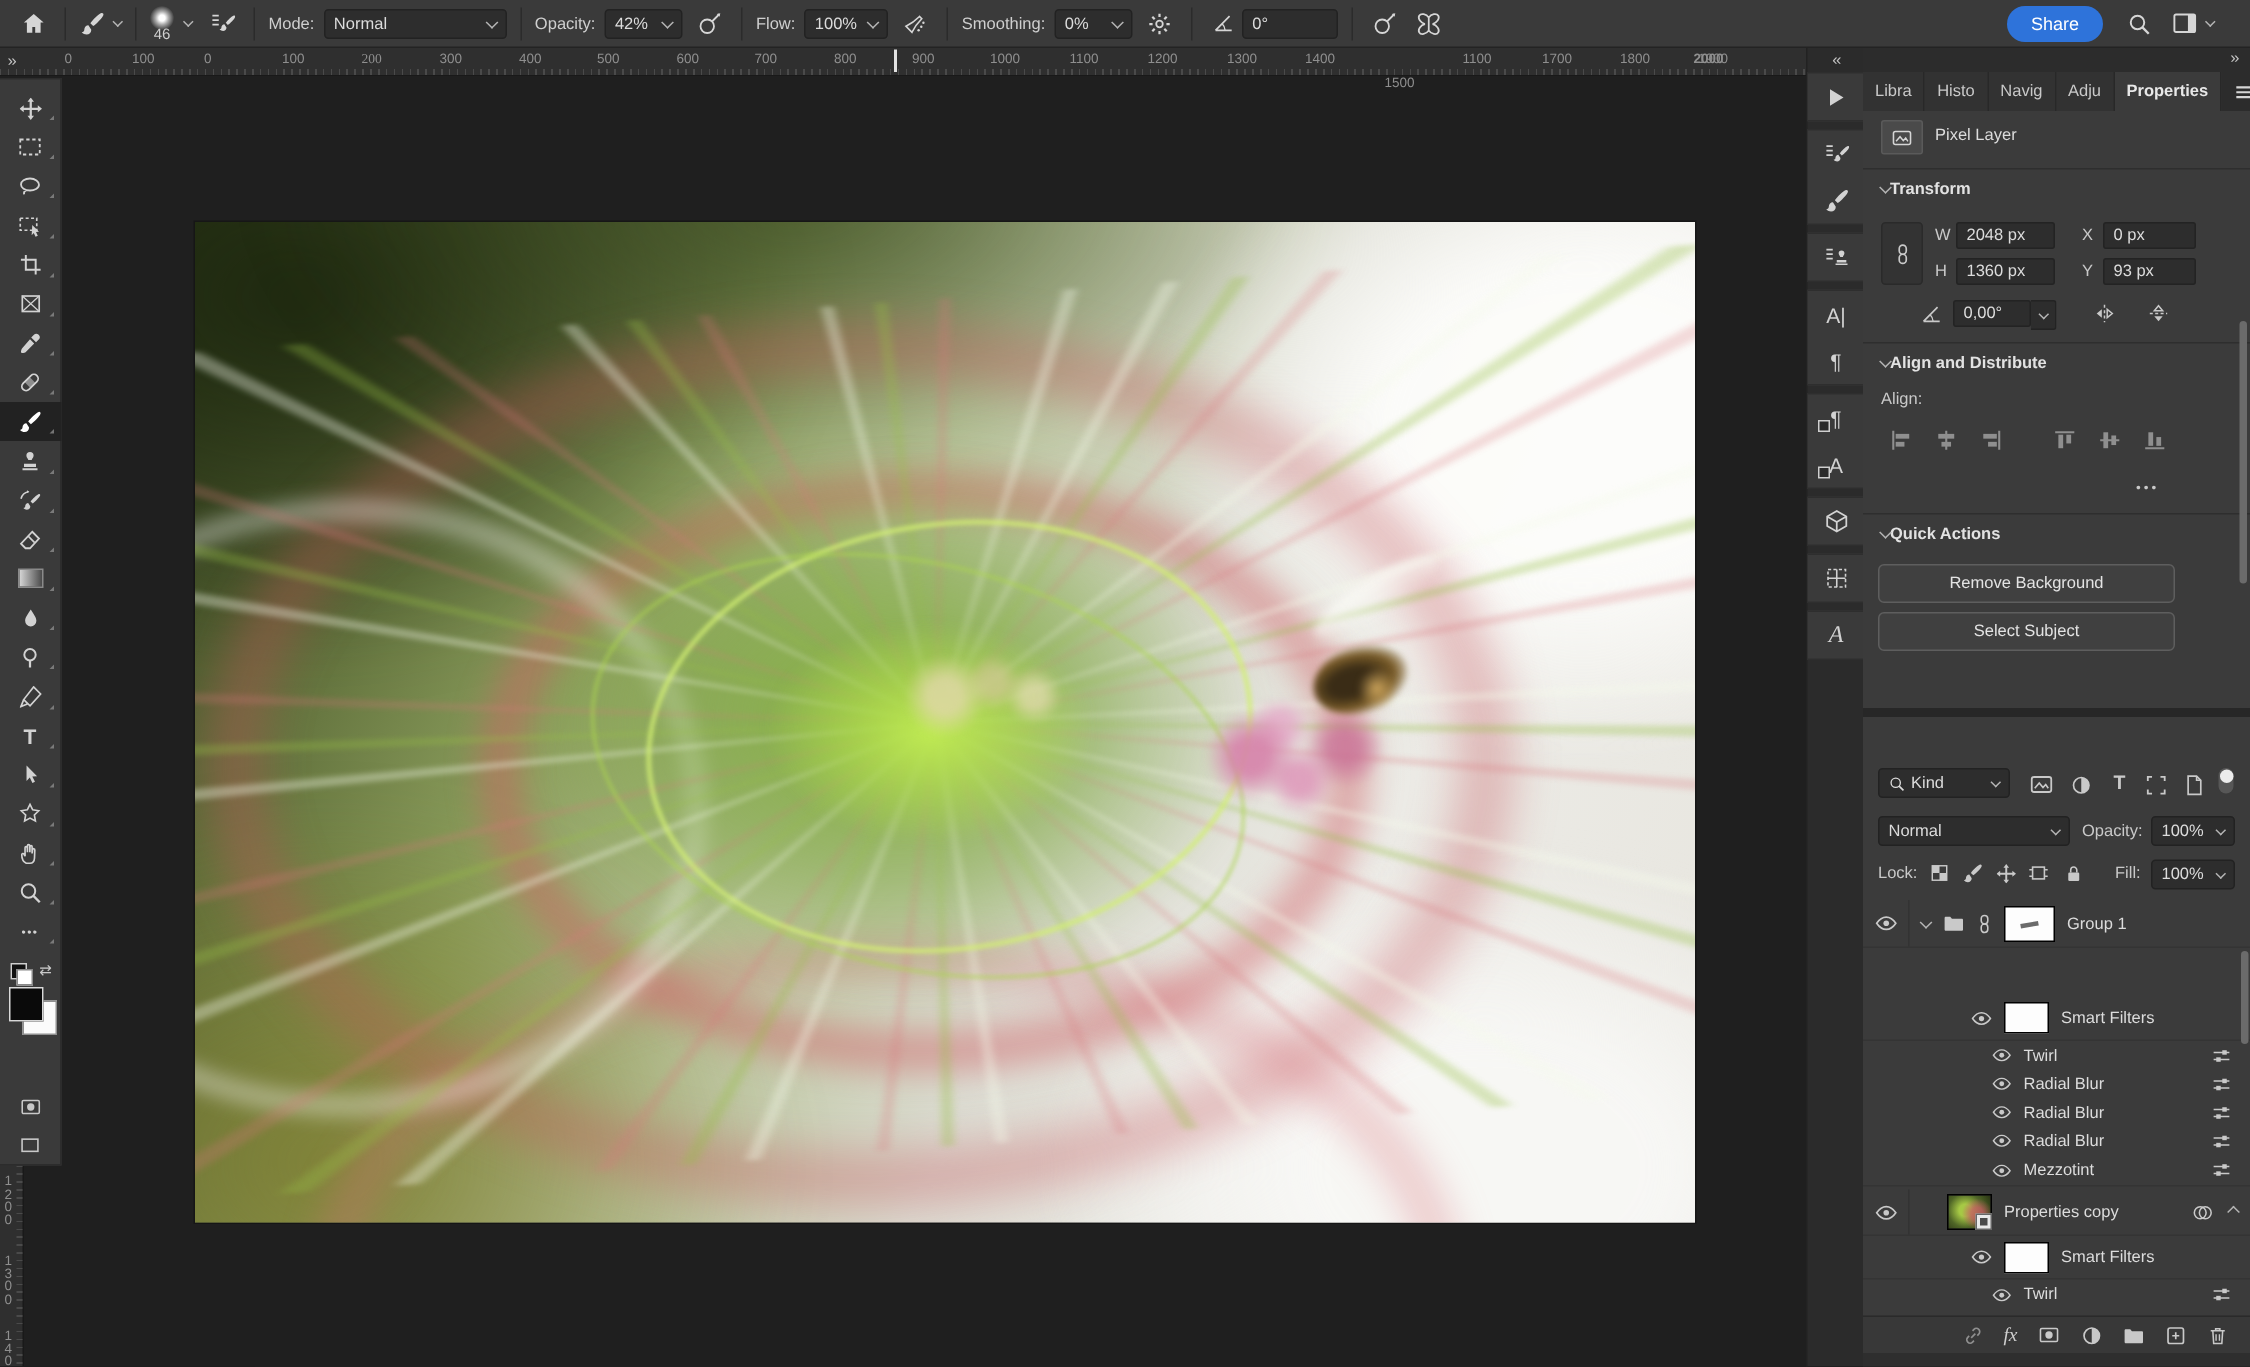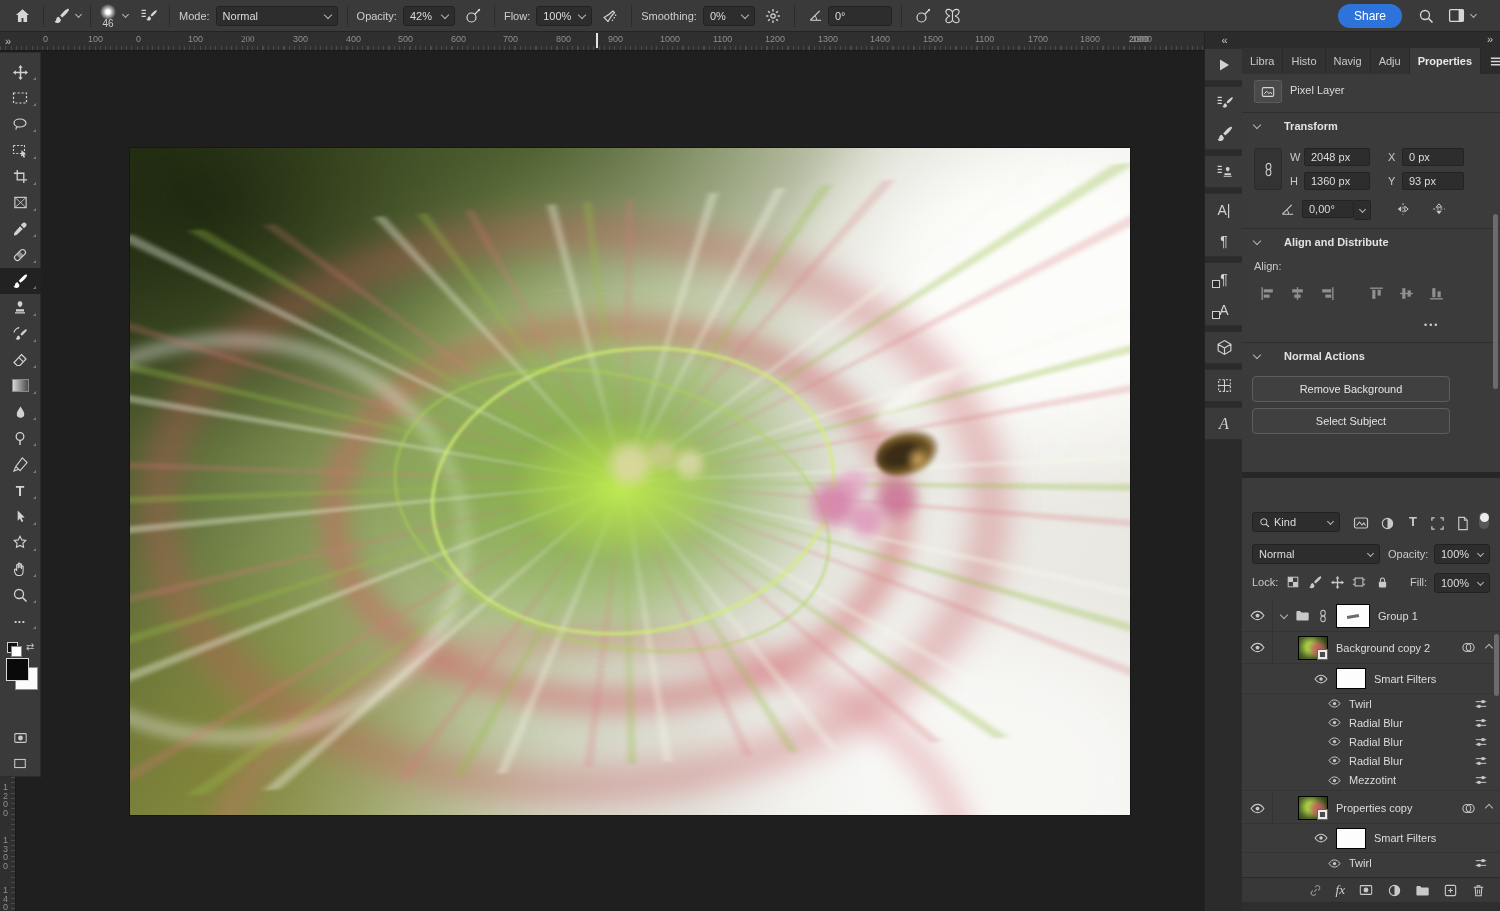--- a/index.html
+++ b/index.html
@@ -99,21 +99,21 @@
   .dock-glyph.serif{font-family:"Liberation Serif",serif;font-style:italic;font-size:16px}
   .mini-sq{position:absolute;left:7px;bottom:6px;width:6px;height:6px;background:#2b2b2b;border:1px solid #cfcfcf}
 
   
   #right-panel{position:absolute;left:1242px;top:32px;width:258px;height:879px;background:#3b3b3b;z-index:20}
   .dock-strip{position:absolute;left:0;top:0;width:258px;height:16px;background:#2c2c2c;color:#c5c5c5;text-align:right;padding-right:9px;box-sizing:border-box;letter-spacing:-2px;line-height:15px}
   .ptabs{position:absolute;left:0;width:258px;height:26px;background:#2c2c2c;display:flex;align-items:stretch;overflow:hidden}
   .ptab{display:flex;align-items:center;padding:0 8px;background:#323232;border-right:1px solid #282828;color:#c9c9c9;white-space:nowrap}
   .ptab.active{background:#3b3b3b;color:#e8e8e8;font-weight:bold}
   .ptab-menu{margin-left:auto;display:flex;align-items:center;padding:0 8px}
-  .sec-h{position:absolute;display:flex;align-items:center;gap:24px;font-weight:bold;color:#e2e2e2}
+  .sec-h{position:absolute;display:flex;align-items:center;gap:0;font-weight:bold;color:#e2e2e2}
   .divider{position:absolute;left:0;width:258px;height:1px;background:#2e2e2e}
   .pf{position:absolute;background:#2d2d2d;border:1px solid #232323;border-radius:2px;height:18px;line-height:17px;padding:0 6px;box-sizing:border-box;color:#dcdcdc}
   .axis-lbl{position:absolute;color:#c9c9c9}
   .qa-btn{position:absolute;left:10px;width:196px;height:24px;border:1px solid #5e5e5e;border-radius:4px;background:#404040;display:flex;align-items:center;justify-content:center;color:#e3e3e3}
   .icon-btn{display:flex;align-items:center;justify-content:center;color:#c9c9c9}
   .dots{color:#c9c9c9;font-size:9px;letter-spacing:2px}
   .scroll-thumb{position:absolute;width:5px;border-radius:3px;background:#6b6b6b}
 
   
   .lrow{position:absolute;left:0;width:258px;box-sizing:border-box;border-bottom:1px solid #343434;display:flex;align-items:center}
@@ -476,21 +476,21 @@
       <span class="rlabel" style="left: 398px;">500</span>
       <span class="rlabel" style="left: 451px;">600</span>
       <span class="rlabel" style="left: 503px;">700</span>
       <span class="rlabel" style="left: 556px;">800</span>
       <span class="rlabel" style="left: 608px;">900</span>
       <span class="rlabel" style="left: 660px;">1000</span>
       <span class="rlabel" style="left: 713px;">1100</span>
       <span class="rlabel" style="left: 765px;">1200</span>
       <span class="rlabel" style="left: 818px;">1300</span>
       <span class="rlabel" style="left: 870px;">1400</span>
-      <span class="rlabel" style="left: 923px;">1500</span>
+      <span class="rlabel" style="left: 923px; margin-top: 16px;">1500</span>
       <span class="rlabel" style="left: 975px;">1100</span>
       <span class="rlabel" style="left: 1028px;">1700</span>
       <span class="rlabel" style="left: 1080px;">1800</span>
       <span class="rlabel" style="left: 1132px;">1900</span>
       <span class="rlabel" style="left: 1129px; font-weight: bold;">2000</span>
     </div>
 </div>
 <div id="ruler-caret"></div>
 <div id="toolbar-expand">»</div>
 
@@ -825,21 +825,21 @@
     <div class="abs icon-btn" style="left:185px;top:210px;width:18px;height:18px;color:#8f8f8f">
         <svg class="i" width="17" height="17">
           <use href="#i-align-b"></use>
         </svg>
       </div>
     <div class="abs dots" style="left:182px;top:246px">•••</div>
 
     <div class="divider" style="top:268px"></div>
     <div class="sec-h" style="left:12px;top:276px">
         <span class="cv"></span>
-        <span>Normal Actions</span>
+        <span>Quick Actions</span>
       </div>
     <div class="qa-btn" style="top:302px">
         <span>Remove Background</span>
       </div>
     <div class="qa-btn" style="top:334px">
         <span>Select Subject</span>
       </div>
     <div class="scroll-thumb" style="right:2px;top:140px;height:175px"></div>
   </div>
 
@@ -942,39 +942,20 @@
           <svg class="i" width="14" height="14">
             <use href="#i-chain"></use>
           </svg>
         </span>
       <div class="thumb-mask" style="width:34px;height:24px;margin-left:6px">
           <span class="gmask-mark"></span>
         </div>
       <span class="lname">Group 1</span>
     </div>
 
-    <div class="lrow" style="top:128px;height:32px">
-      <div class="gutter">
-          <span class="icon-btn">
-            <svg class="i" width="15" height="15">
-              <use href="#i-eye"></use>
-            </svg>
-          </span>
-        </div>
-      <div class="thumb-art" style="margin-left:25px">
-          <span class="so-badge"></span>
-        </div>
-      <span class="lname">Background copy 2</span>
-      <span class="icon-btn" style="margin-left:auto">
-          <svg class="i" width="15" height="15">
-            <use href="#i-sf"></use>
-          </svg>
-        </span>
-      <span class="cv up" style="margin:0 8px 0 10px"></span>
-    </div>
 
     <div class="lrow" style="top:160px;height:30px">
       <div class="gutter" style="border-right:none"></div>
       <span class="icon-btn" style="margin-left:42px">
           <svg class="i" width="14" height="14">
             <use href="#i-eye"></use>
           </svg>
         </span>
       <div class="thumb-mask" style="width:30px;height:21px;margin-left:8px"></div>
       <span class="lname">Smart Filters</span>

